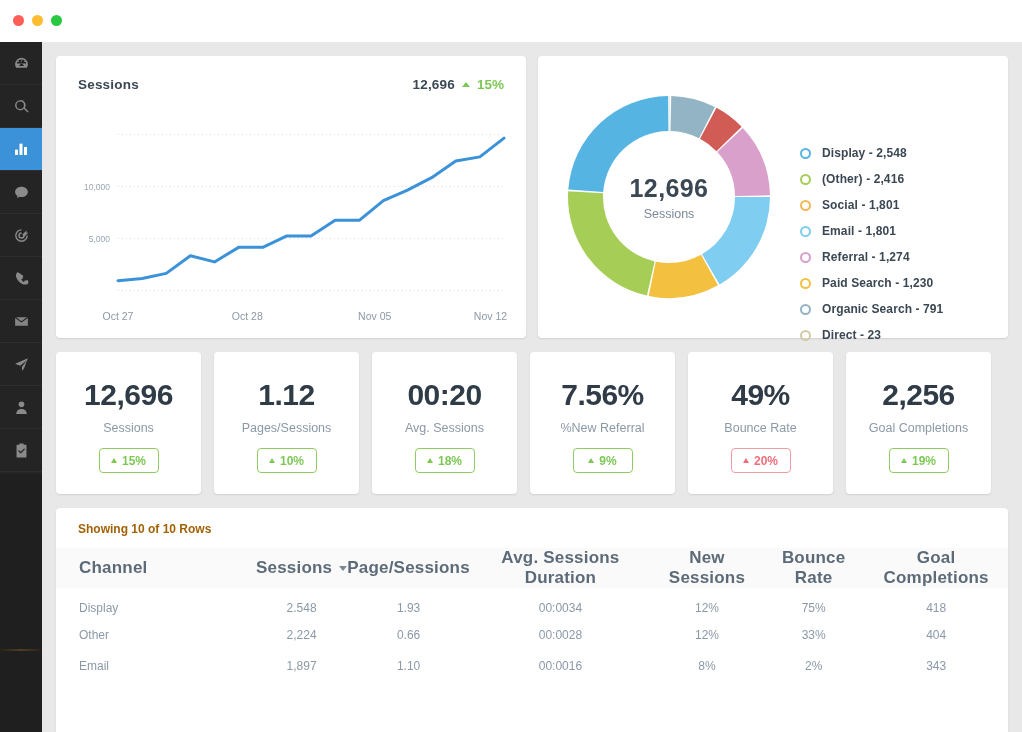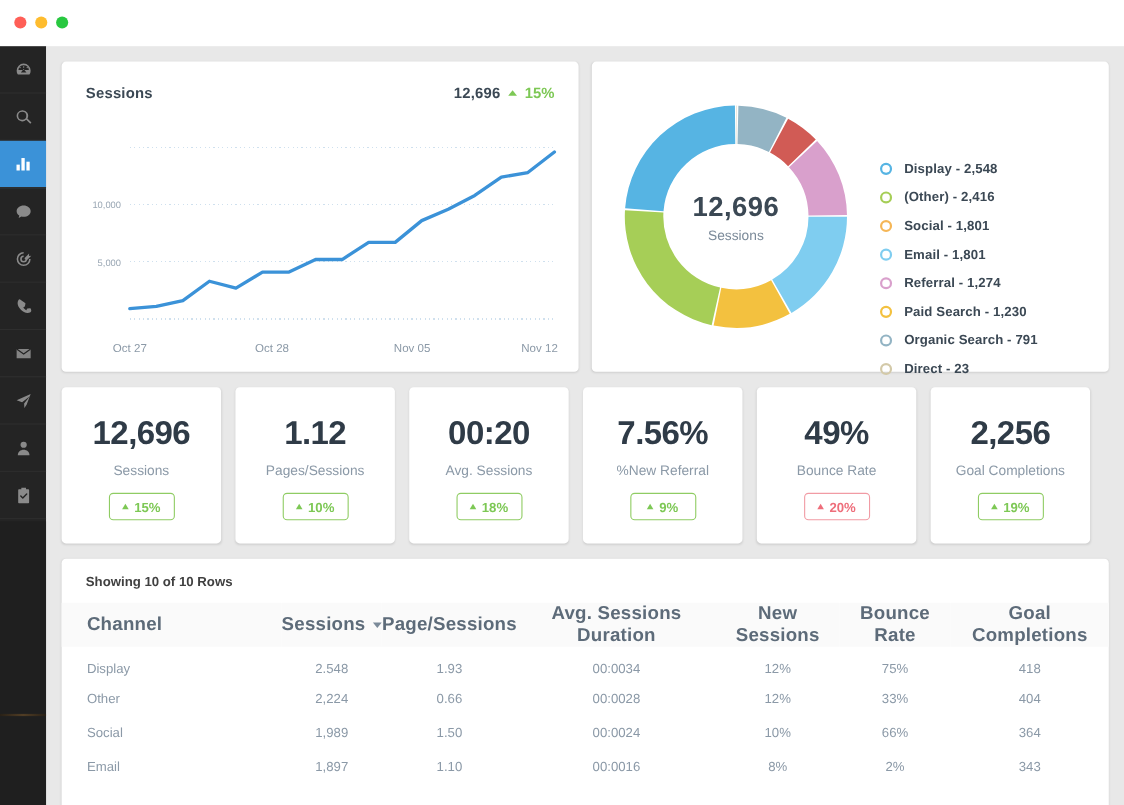--- a/index.html
+++ b/index.html
@@ -122,21 +122,21 @@
     border-right: 3.5px solid transparent; border-bottom: 5px solid #7dc855;
   }
   .kpi-badge.neg .tri-up { border-bottom-color: #ee6e7b; }
   .badge-txt { font-size: 12px; font-weight: bold; color: #7dc855; }
   .kpi-badge.neg .badge-txt { color: #ee6e7b; }
 
   
   #table-card { left: 14px; top: 466px; width: 952px; height: 252px; }
   .tbl-caption {
     position: absolute; left: 22px; top: 14px;
-    font-size: 12px; font-weight: bold; color: #404040;
+    font-size: 12px; font-weight: bold; color: #a16207;
   }
   table { position: absolute; left: 0; top: 40px; width: 952px; border-collapse: collapse; }
   thead tr { background: #fafafa; }
   th {
     height: 40px; font-size: 17px; font-weight: bold; color: #5d6b79;
     letter-spacing: .2px; text-align: center; padding: 0;
   }
   th.col-channel { text-align: left; padding-left: 23px; width: 200px; }
   .th-sort { display: inline-flex; align-items: center; gap: 7px; }
   .caret {
@@ -415,29 +415,20 @@
             <tr>
               <td class="col-channel">Other</td>
               <td>2,224</td>
               <td>0.66</td>
               <td>00:0028</td>
               <td>12%</td>
               <td>33%</td>
               <td>404</td>
             </tr>
             <tr>
-              <td class="col-channel">Social</td>
-              <td>1,989</td>
-              <td>1.50</td>
-              <td>00:0024</td>
-              <td>10%</td>
-              <td>66%</td>
-              <td>364</td>
-            </tr>
-            <tr>
               <td class="col-channel">Email</td>
               <td>1,897</td>
               <td>1.10</td>
               <td>00:0016</td>
               <td>8%</td>
               <td>2%</td>
               <td>343</td>
             </tr>
           </tbody>
       </table>

